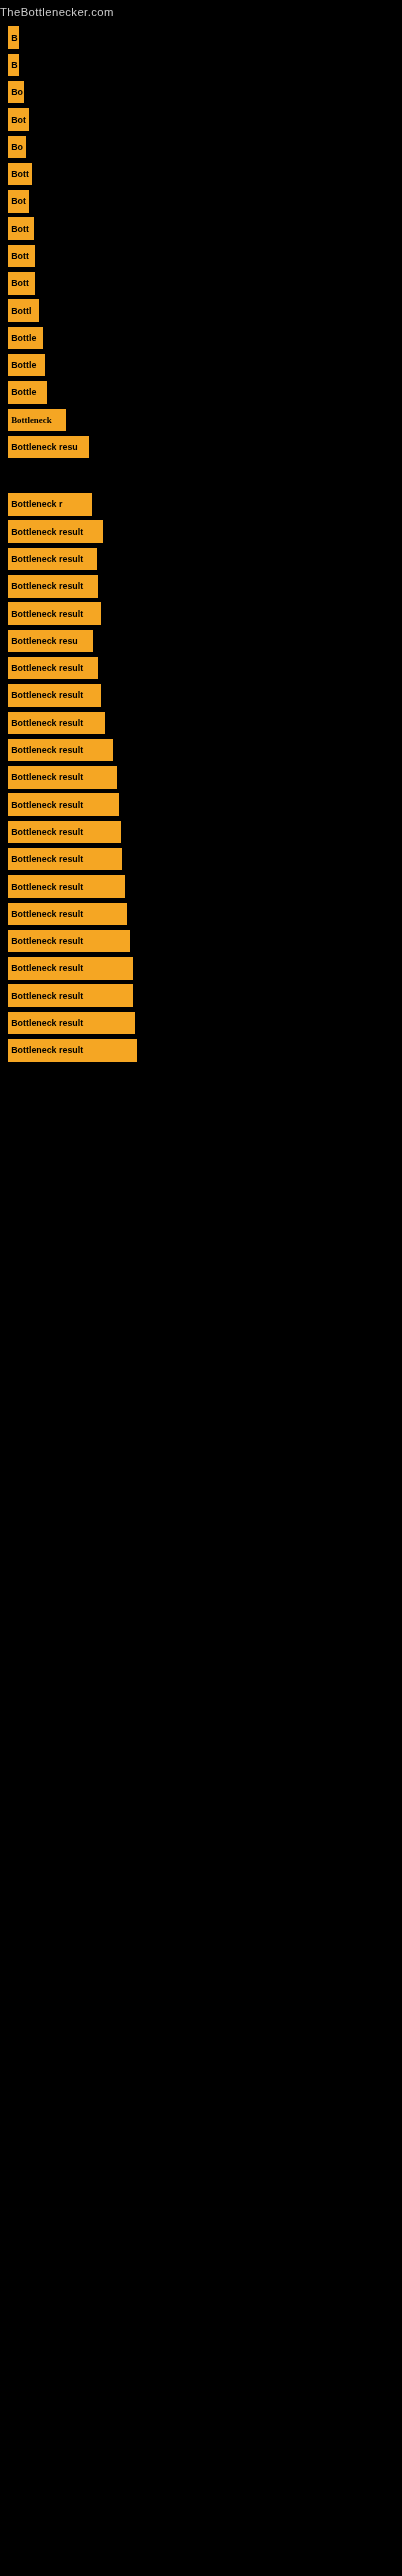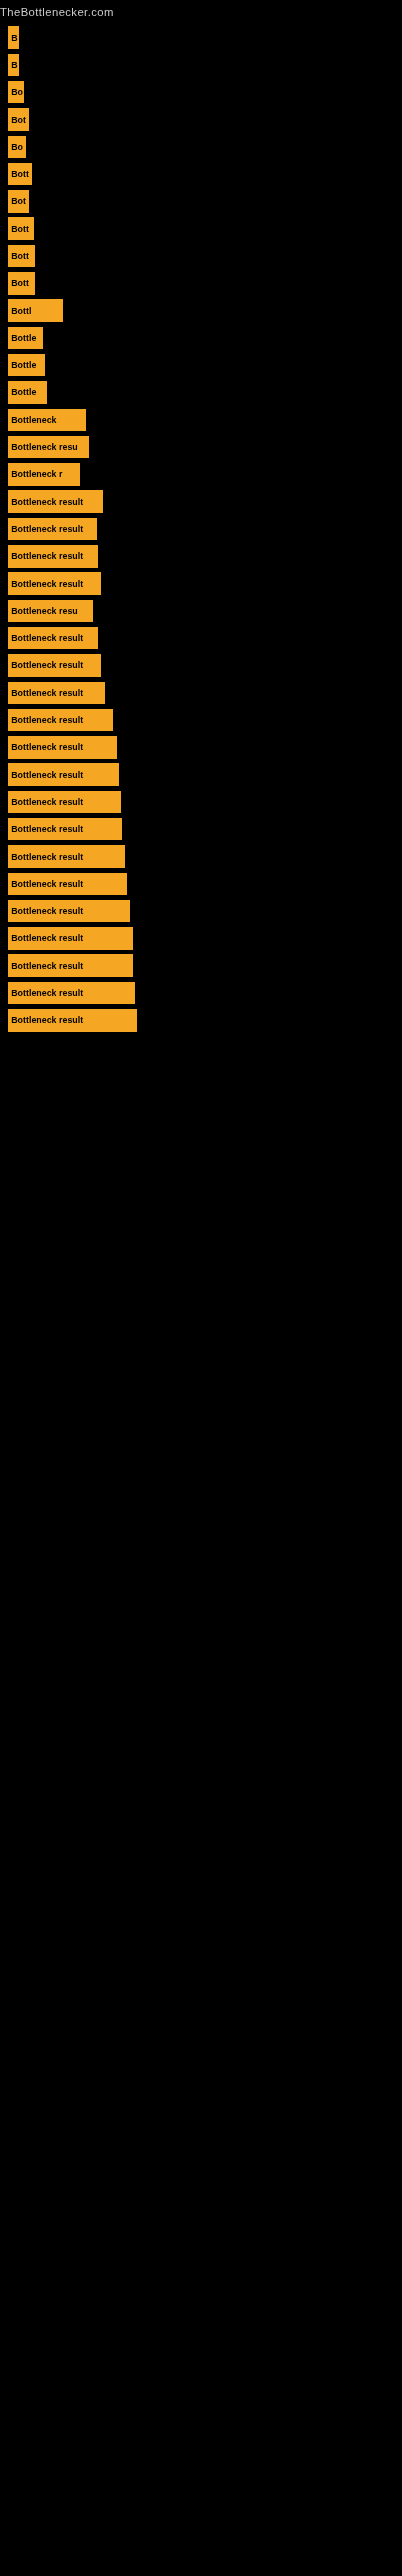--- a/index.html
+++ b/index.html
@@ -88,51 +88,51 @@
       <div class="bar" style="width: 27px;">
         <span class="bar-label">Bott</span>
       </div>
     </div>
     <div class="bar-container">
       <div class="bar" style="width: 27px;">
         <span class="bar-label">Bott</span>
       </div>
     </div>
     <div class="bar-container">
-      <div class="bar" style="width: 55px;">
+      <div class="bar" style="width: 31px;">
         <span class="bar-label">Bottl</span>
       </div>
     </div>
     <div class="bar-container">
       <div class="bar" style="width: 35px;">
         <span class="bar-label">Bottle</span>
       </div>
     </div>
     <div class="bar-container">
       <div class="bar" style="width: 37px;">
         <span class="bar-label">Bottle</span>
       </div>
     </div>
     <div class="bar-container">
       <div class="bar" style="width: 39px;">
         <span class="bar-label">Bottle</span>
       </div>
     </div>
     <div class="bar-container">
-      <div class="bar" style="width: 78px;">
+      <div class="bar" style="width: 58px; font-family: Liberation Serif, serif;">
         <span class="bar-label">Bottleneck</span>
       </div>
     </div>
     <div class="bar-container">
       <div class="bar" style="width: 81px;">
         <span class="bar-label">Bottleneck resu</span>
       </div>
     </div>
     <div class="bar-container">
-      <div class="bar" style="width: 72px;">
+      <div class="bar" style="width: 84px; margin-top: 30px;">
         <span class="bar-label">Bottleneck r</span>
       </div>
     </div>
     <div class="bar-container">
       <div class="bar" style="width: 95px;">
         <span class="bar-label">Bottleneck result</span>
       </div>
     </div>
     <div class="bar-container">
       <div class="bar" style="width: 89px;">

